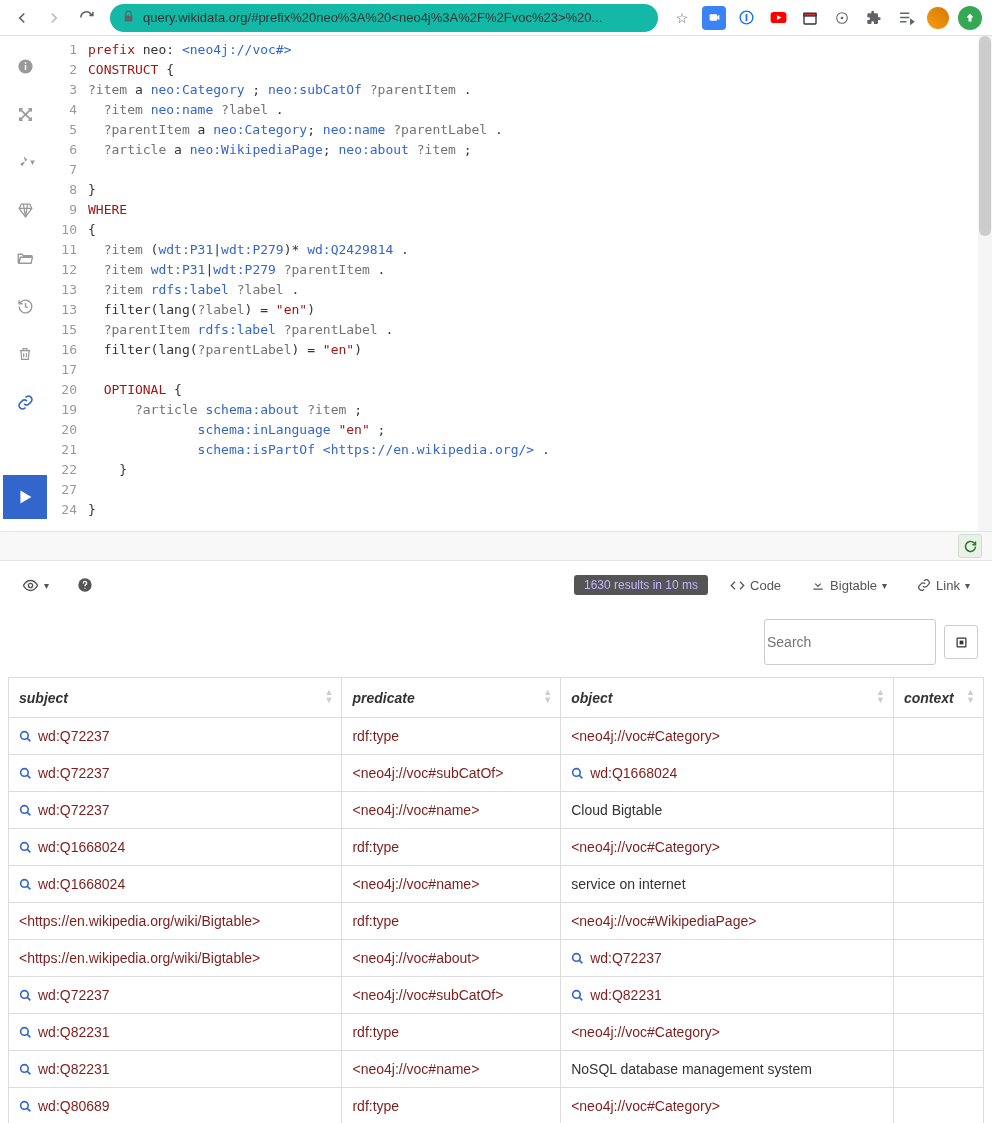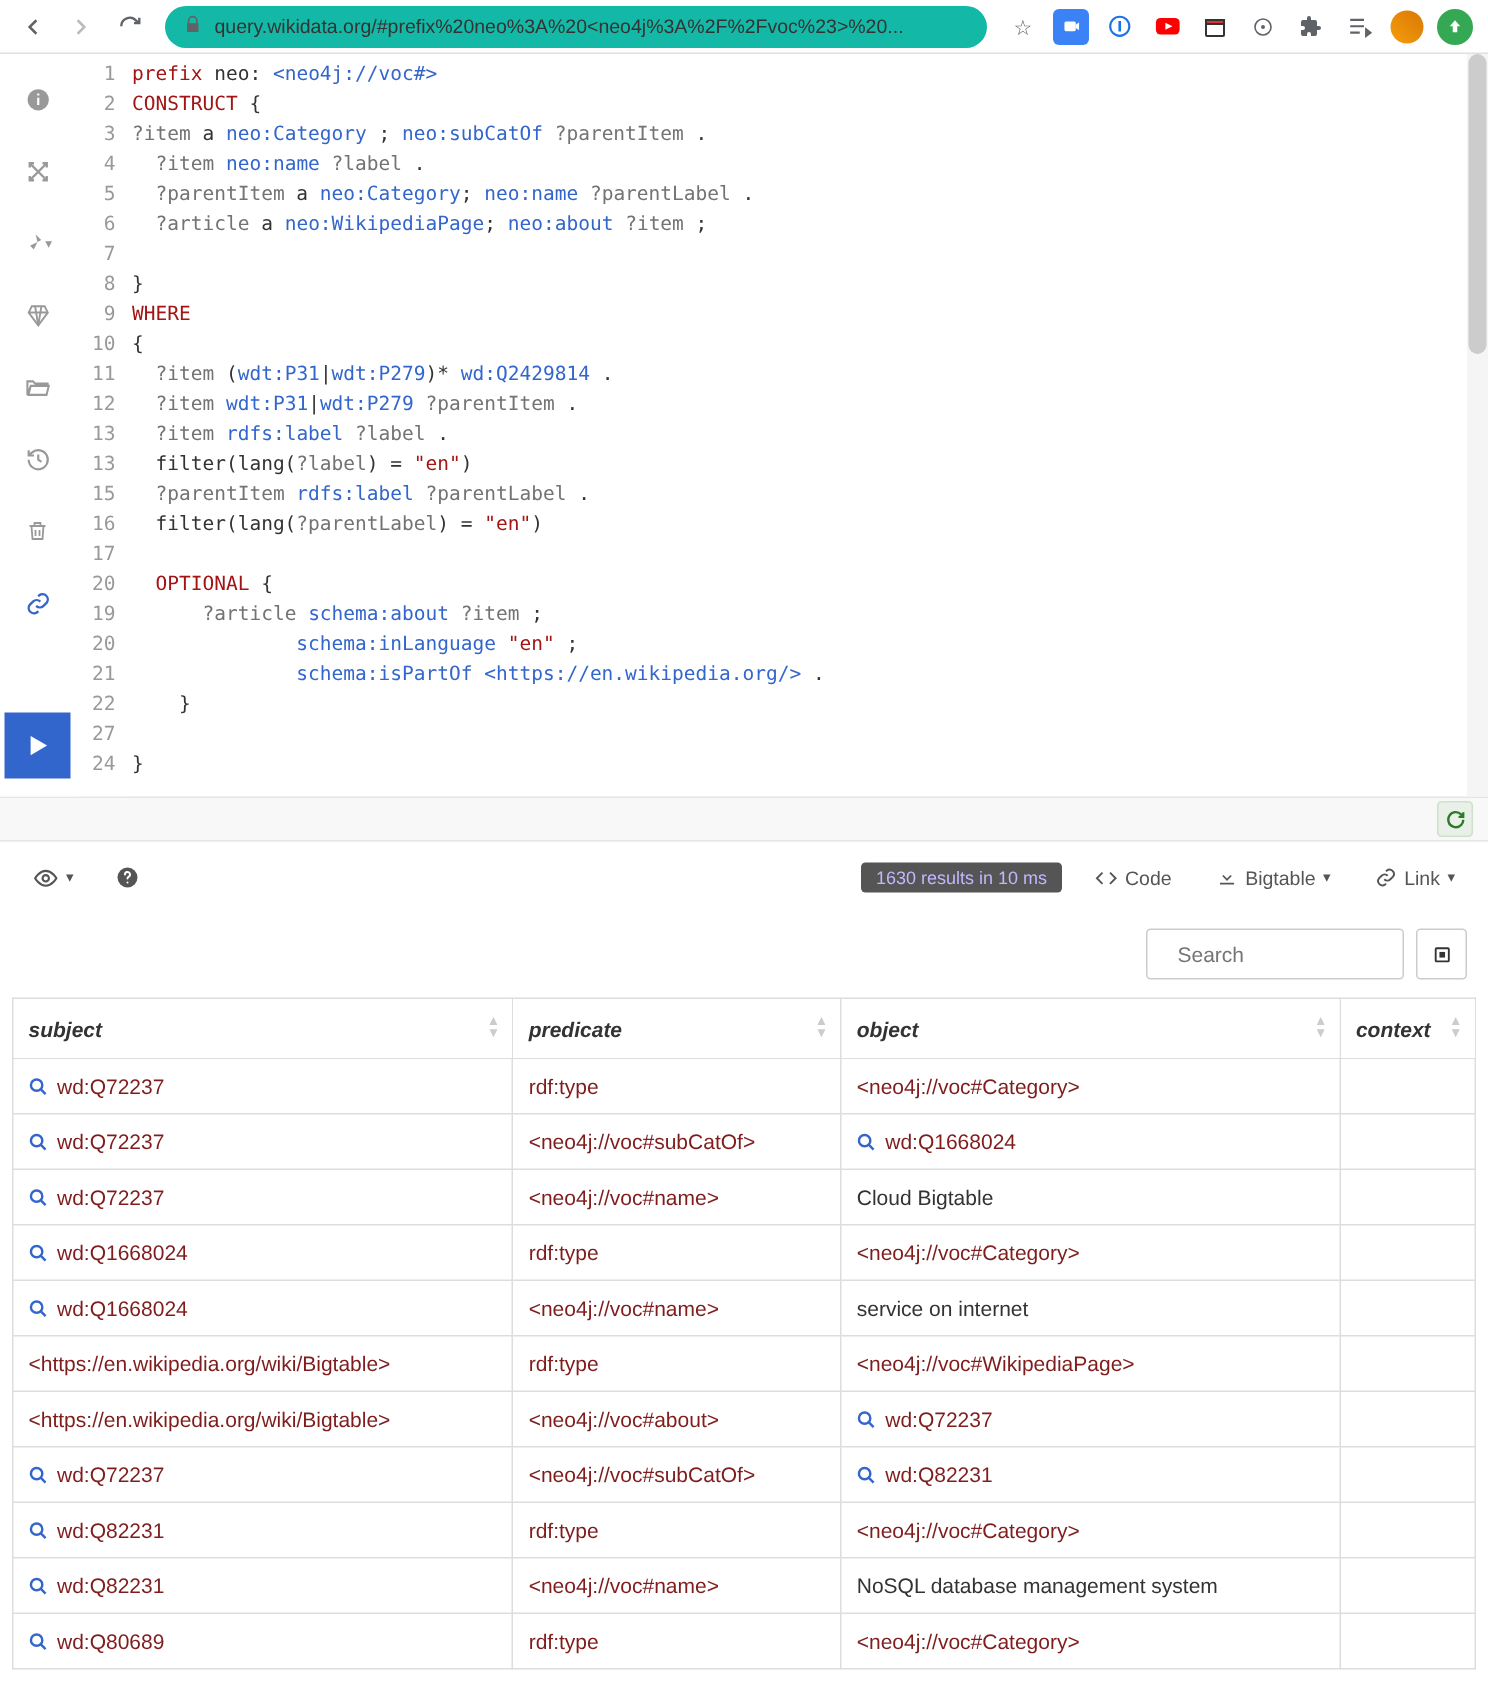--- a/index.html
+++ b/index.html
@@ -42,21 +42,21 @@
 
 
 .results-toolbar { height: 48px; display: flex; align-items: center; padding: 0 14px; gap: 14px; }
 .rt-left { display: flex; align-items: center; gap: 12px; color: #666; }
 .rt-pill { background: #555; color: #c4b5fd; font-size: 12px; padding: 3px 10px; border-radius: 3px; margin-left: auto; }
 .rt-btn { color: #555; font-size: 13px; display: inline-flex; align-items: center; gap: 5px; cursor: pointer; padding: 4px 8px; }
 .rt-spacer { flex: 1; }
 
 
 .search-row { display: flex; justify-content: flex-end; align-items: center; padding: 10px 14px 12px; gap: 8px; }
-.search-input { width: 172px; height: 34px; border: 1px solid #ccc; padding: 0 20px; font-size: 14px; border-radius: 3px; }
+.search-input { width: 172px; height: 46px; border: 1px solid #ccc; padding: 0 2px; font-size: 14px; border-radius: 3px; }
 .fullscreen-btn { width: 34px; height: 34px; border: 1px solid #ccc; display: flex; align-items: center; justify-content: center; border-radius: 3px; cursor: pointer; background: #fff;}
 
 
 .tbl { width: calc(100% - 16px); margin: 0 8px; border-collapse: collapse; font-size: 14px;}
 .tbl th, .tbl td { border: 1px solid #ddd; padding: 8px 10px; text-align: left; vertical-align: middle; }
 .tbl th { background: #fff; font-weight: 700; position: relative; height: 40px; font-style: italic;}
 .sort-icons { position: absolute; right: 8px; top: 10px; display: flex; flex-direction: column; color: #ccc; font-size: 9px; line-height: 8px;}
 .cell-link { color: #7f1d1d; text-decoration: none; }
 .qicon { color: #3366cc; margin-right: 6px; font-weight: bold; }
 .tbl tr { height: 37px; }

